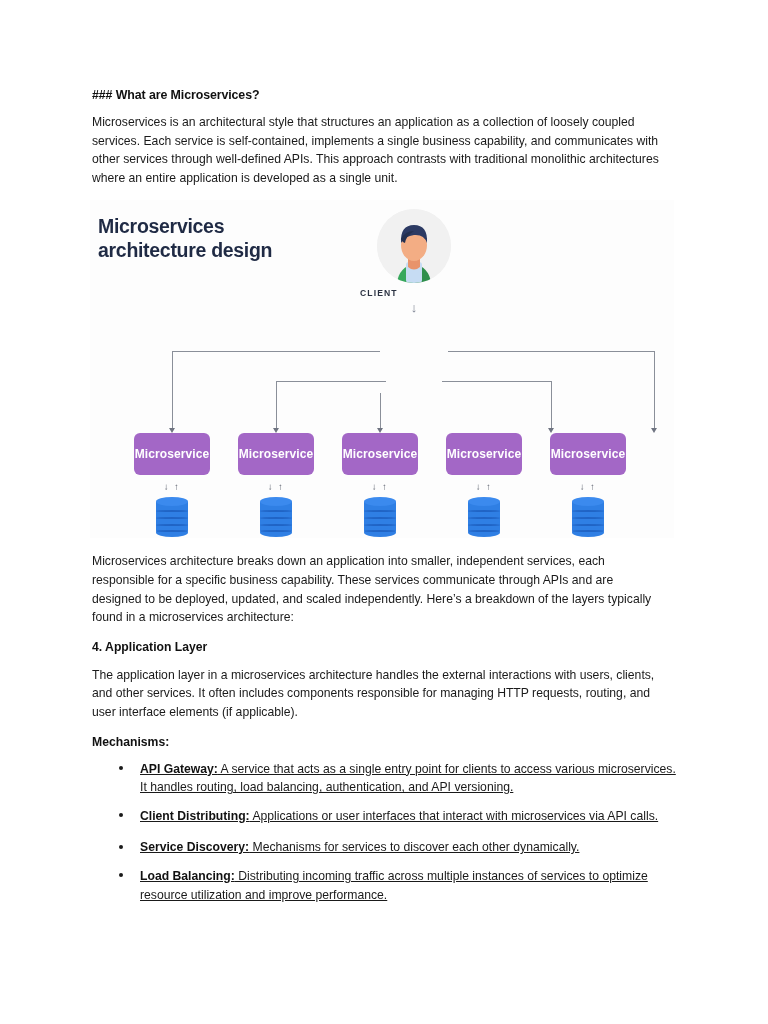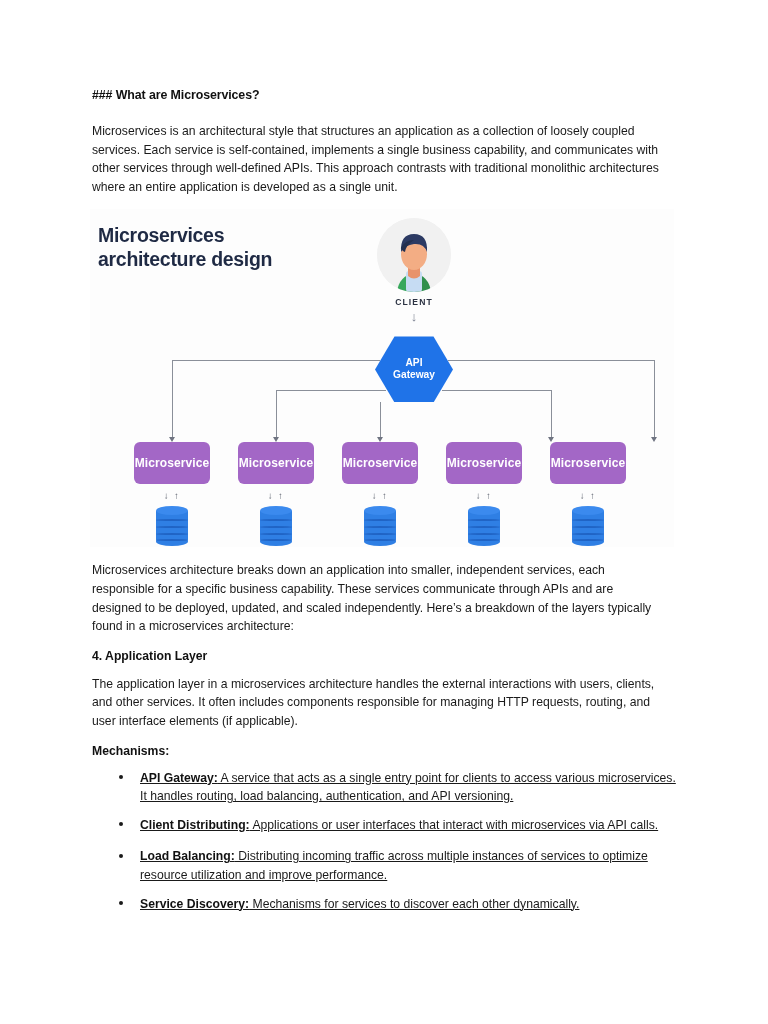--- a/index.html
+++ b/index.html
@@ -17,21 +17,21 @@
     width: 768px;
     height: 1024px;
     padding: 88px 92px 0 92px;
   }
 
   
   .h-main {
     font-size: 12.4px;
     font-weight: bold;
     color: #111111;
-    margin: 0 0 20px 0;
+    margin: 0 0 11px 0;
     letter-spacing: -0.1px;
   }
   p.body {
     font-size: 12.2px;
     line-height: 18.6px;
     color: #1a1a1a;
     margin: 0 12px 13px 0;
     text-align: left;
   }
   .h-sub {
@@ -96,21 +96,21 @@
   .avatar-circle {
     position: absolute; inset: 0;
     border-radius: 50%;
     background: #f1f1f1;
     overflow: hidden;
   }
   .client-label {
     position: absolute;
     left: 270px; top: 88px;
     width: 108px;
-    text-align: center;
+    text-align: left;
     font-size: 8.6px;
     font-weight: bold;
     letter-spacing: 1.1px;
     color: #2b3242;
   }
   .client-arrow {
     position: absolute;
     left: 270px; top: 101px;
     width: 108px;
     text-align: center;
@@ -239,24 +239,20 @@
           <ellipse cx="37" cy="36" rx="13" ry="16" fill="#f3ad84"></ellipse>
           <path d="M24 34 q-1-18 13-18 q14 0 13 18 q-3-9-13-8 q-9 1-13 8 z" fill="#2c3a63"></path>
           <path d="M24 30 q4-8 13-8 q-8 5-9 12 q-3-1-4-4 z" fill="#24304f"></path>
         </svg>
       </div>
     </div>
 
     <div class="client-label">CLIENT</div>
     <div class="client-arrow">↓</div>
 
-    <div class="hex">
-      <span>API</span>
-      <span>Gateway</span>
-    </div>
 
     <div class="conn hline" style="left:82px; top:151px; width:208px;"></div>
     <div class="conn vline" style="left:82px; top:151px; height:78px;"></div>
     <div class="arrowhead" style="left:79px; top:228px;"></div>
 
     <div class="conn hline" style="left:186px; top:181px; width:110px;"></div>
     <div class="conn vline" style="left:186px; top:181px; height:48px;"></div>
     <div class="arrowhead" style="left:183px; top:228px;"></div>
 
     <div class="conn vline" style="left:290px; top:193px; height:36px;"></div>
@@ -350,21 +346,21 @@
     <li>
       <span class="dot"></span>
       <span class="lead">Client Distributing:</span><span> Applications or user interfaces that interact with microservices via API calls.</span>
     </li>
   </ul>
 
 
   <ul class="bullets">
     <li>
       <span class="dot"></span>
-      <span class="lead">Load Balancing:</span><span> Distributing incoming traffic across multiple instances of services to optimize resource utilization and improve performance.</span>
+      <span class="lead">Service Discovery:</span><span> Mechanisms for services to discover each other dynamically.</span>
     </li>
     <li>
       <span class="dot"></span>
-      <span class="lead">Service Discovery:</span><span> Mechanisms for services to discover each other dynamically.</span>
+      <span class="lead">Load Balancing:</span><span> Distributing incoming traffic across multiple instances of services to optimize resource utilization and improve performance.</span>
     </li>
   </ul>
 
 </div>
 
 </body></html>

